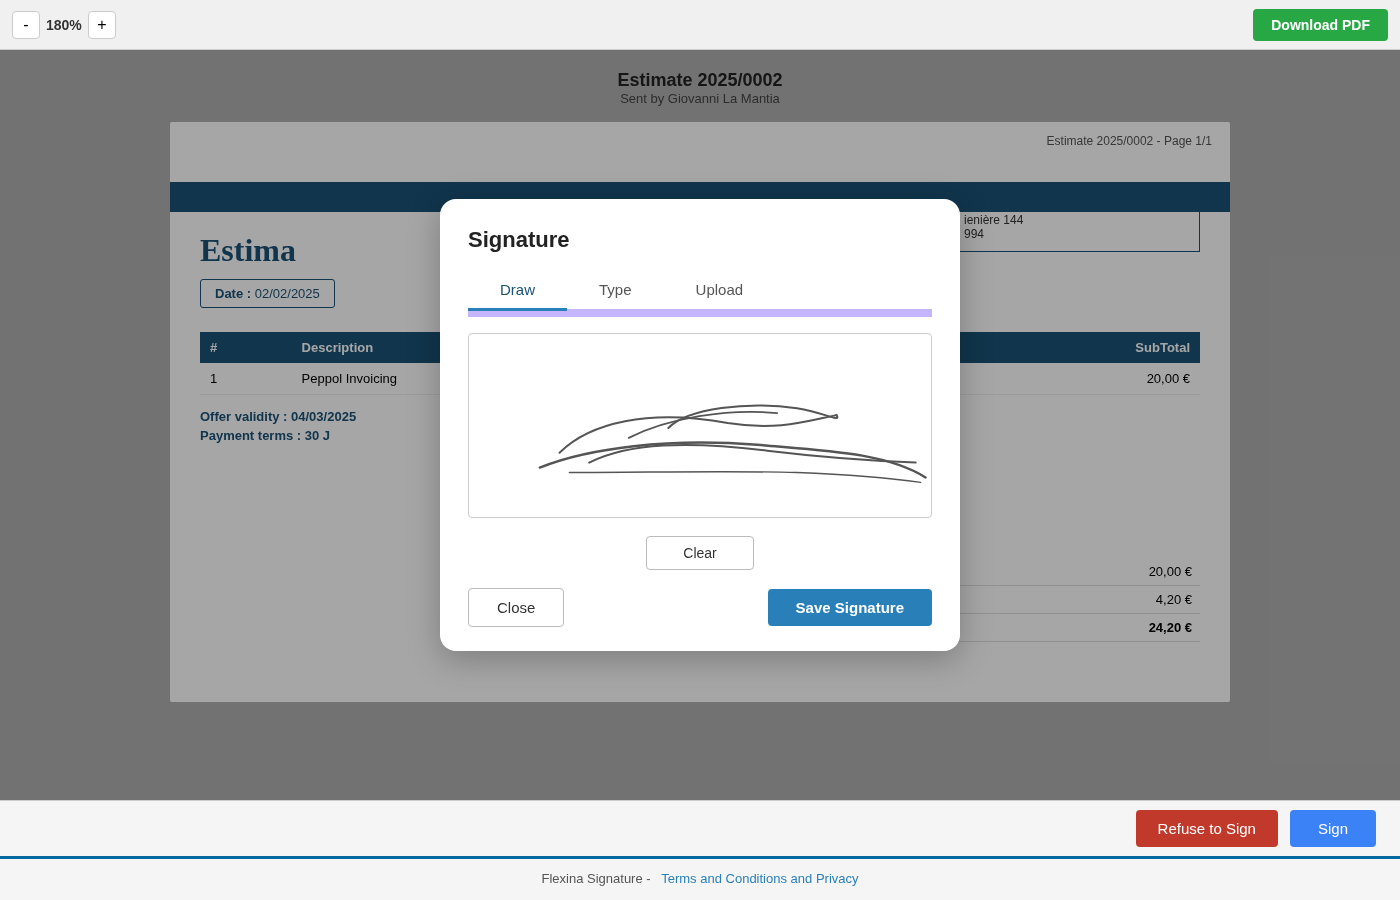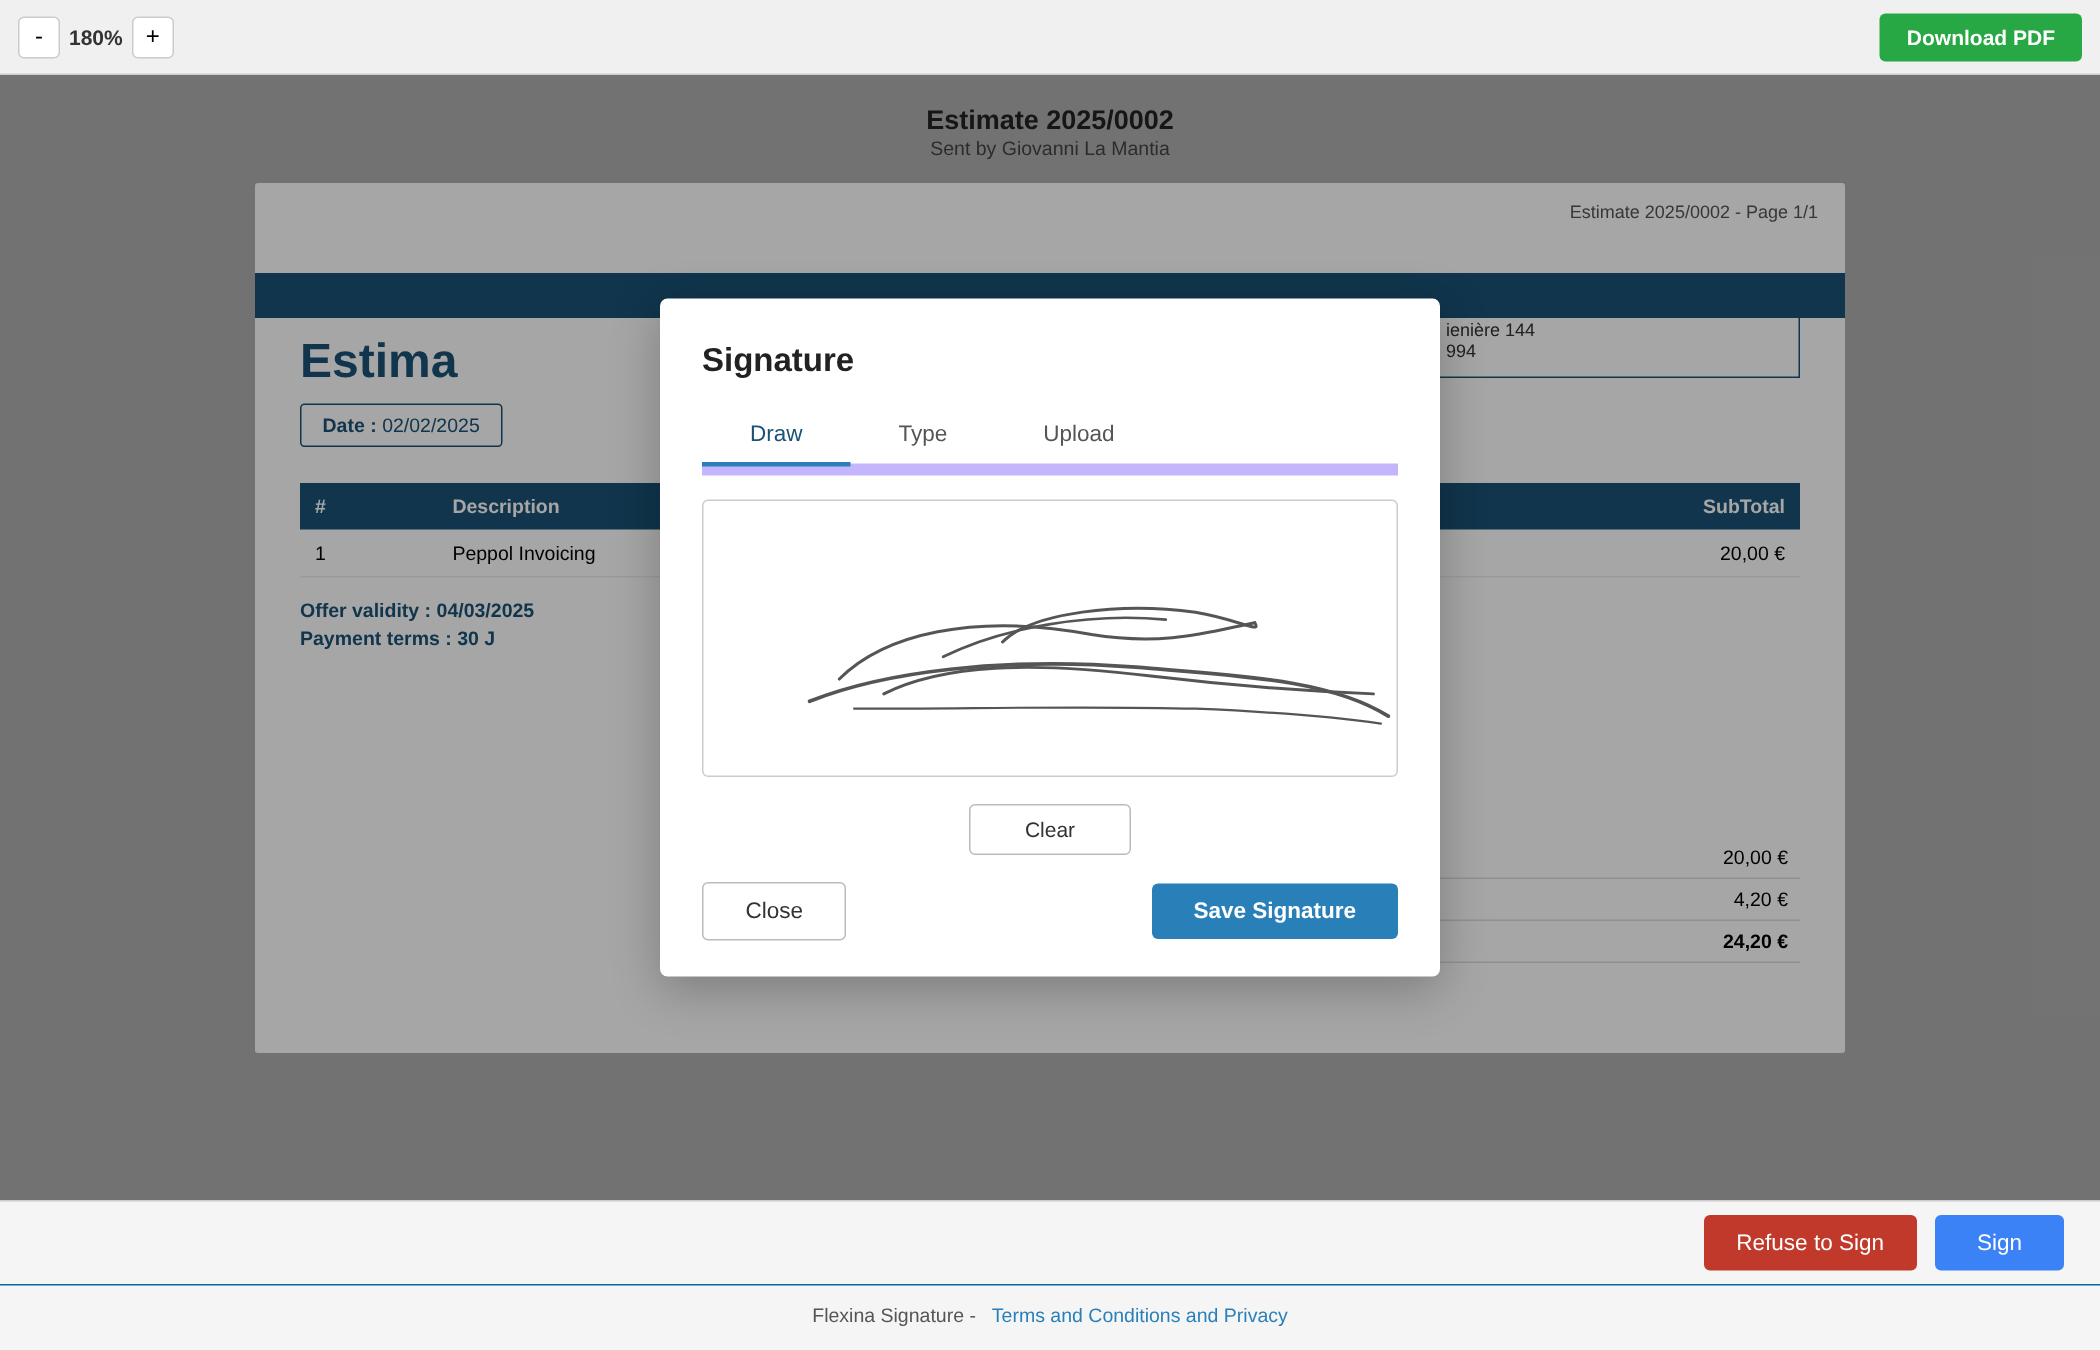--- a/index.html
+++ b/index.html
@@ -101,21 +101,23 @@
       margin-top: 60px;
       width: 100%;
     }
     .doc-body {
       padding: 10px 30px;
     }
     .doc-estima-title {
       font-size: 32px;
       color: #1a5276;
       font-weight: bold;
+      margin-top: 10px;
       margin-bottom: 10px;
+      font-family: Liberation Serif, serif;
     }
     .doc-date-row {
       display: inline-block;
       border: 1px solid #1a5276;
       color: #1a5276;
       padding: 6px 14px;
       font-size: 13px;
       border-radius: 3px;
       margin-bottom: 14px;
     }
@@ -207,21 +209,21 @@
       font-size: 15px;
       cursor: pointer;
       font-weight: 500;
     }
 
     
     .footer {
       text-align: center;
       padding: 12px;
       background: #f5f5f5;
-      border-top: 1px solid #0369a1;
+      border-top: 3px solid #0369a1;
       font-size: 13px;
       color: #555;
       height: 44px;
     }
     .footer a {
       color: #2980b9;
       text-decoration: none;
     }
 
     
@@ -232,21 +234,21 @@
       background: rgba(0,0,0,0.35);
       display: flex;
       align-items: center;
       justify-content: center;
       z-index: 100;
     }
 
     
     .modal {
       background: #fff;
-      border-radius: 5px;
+      border-radius: 16px;
       width: 520px;
       padding: 28px 28px 24px 28px;
       position: relative;
       box-shadow: 0 8px 32px rgba(0,0,0,0.25);
     }
     .modal-title {
       font-size: 22px;
       font-weight: bold;
       color: #222;
       margin-bottom: 18px;

